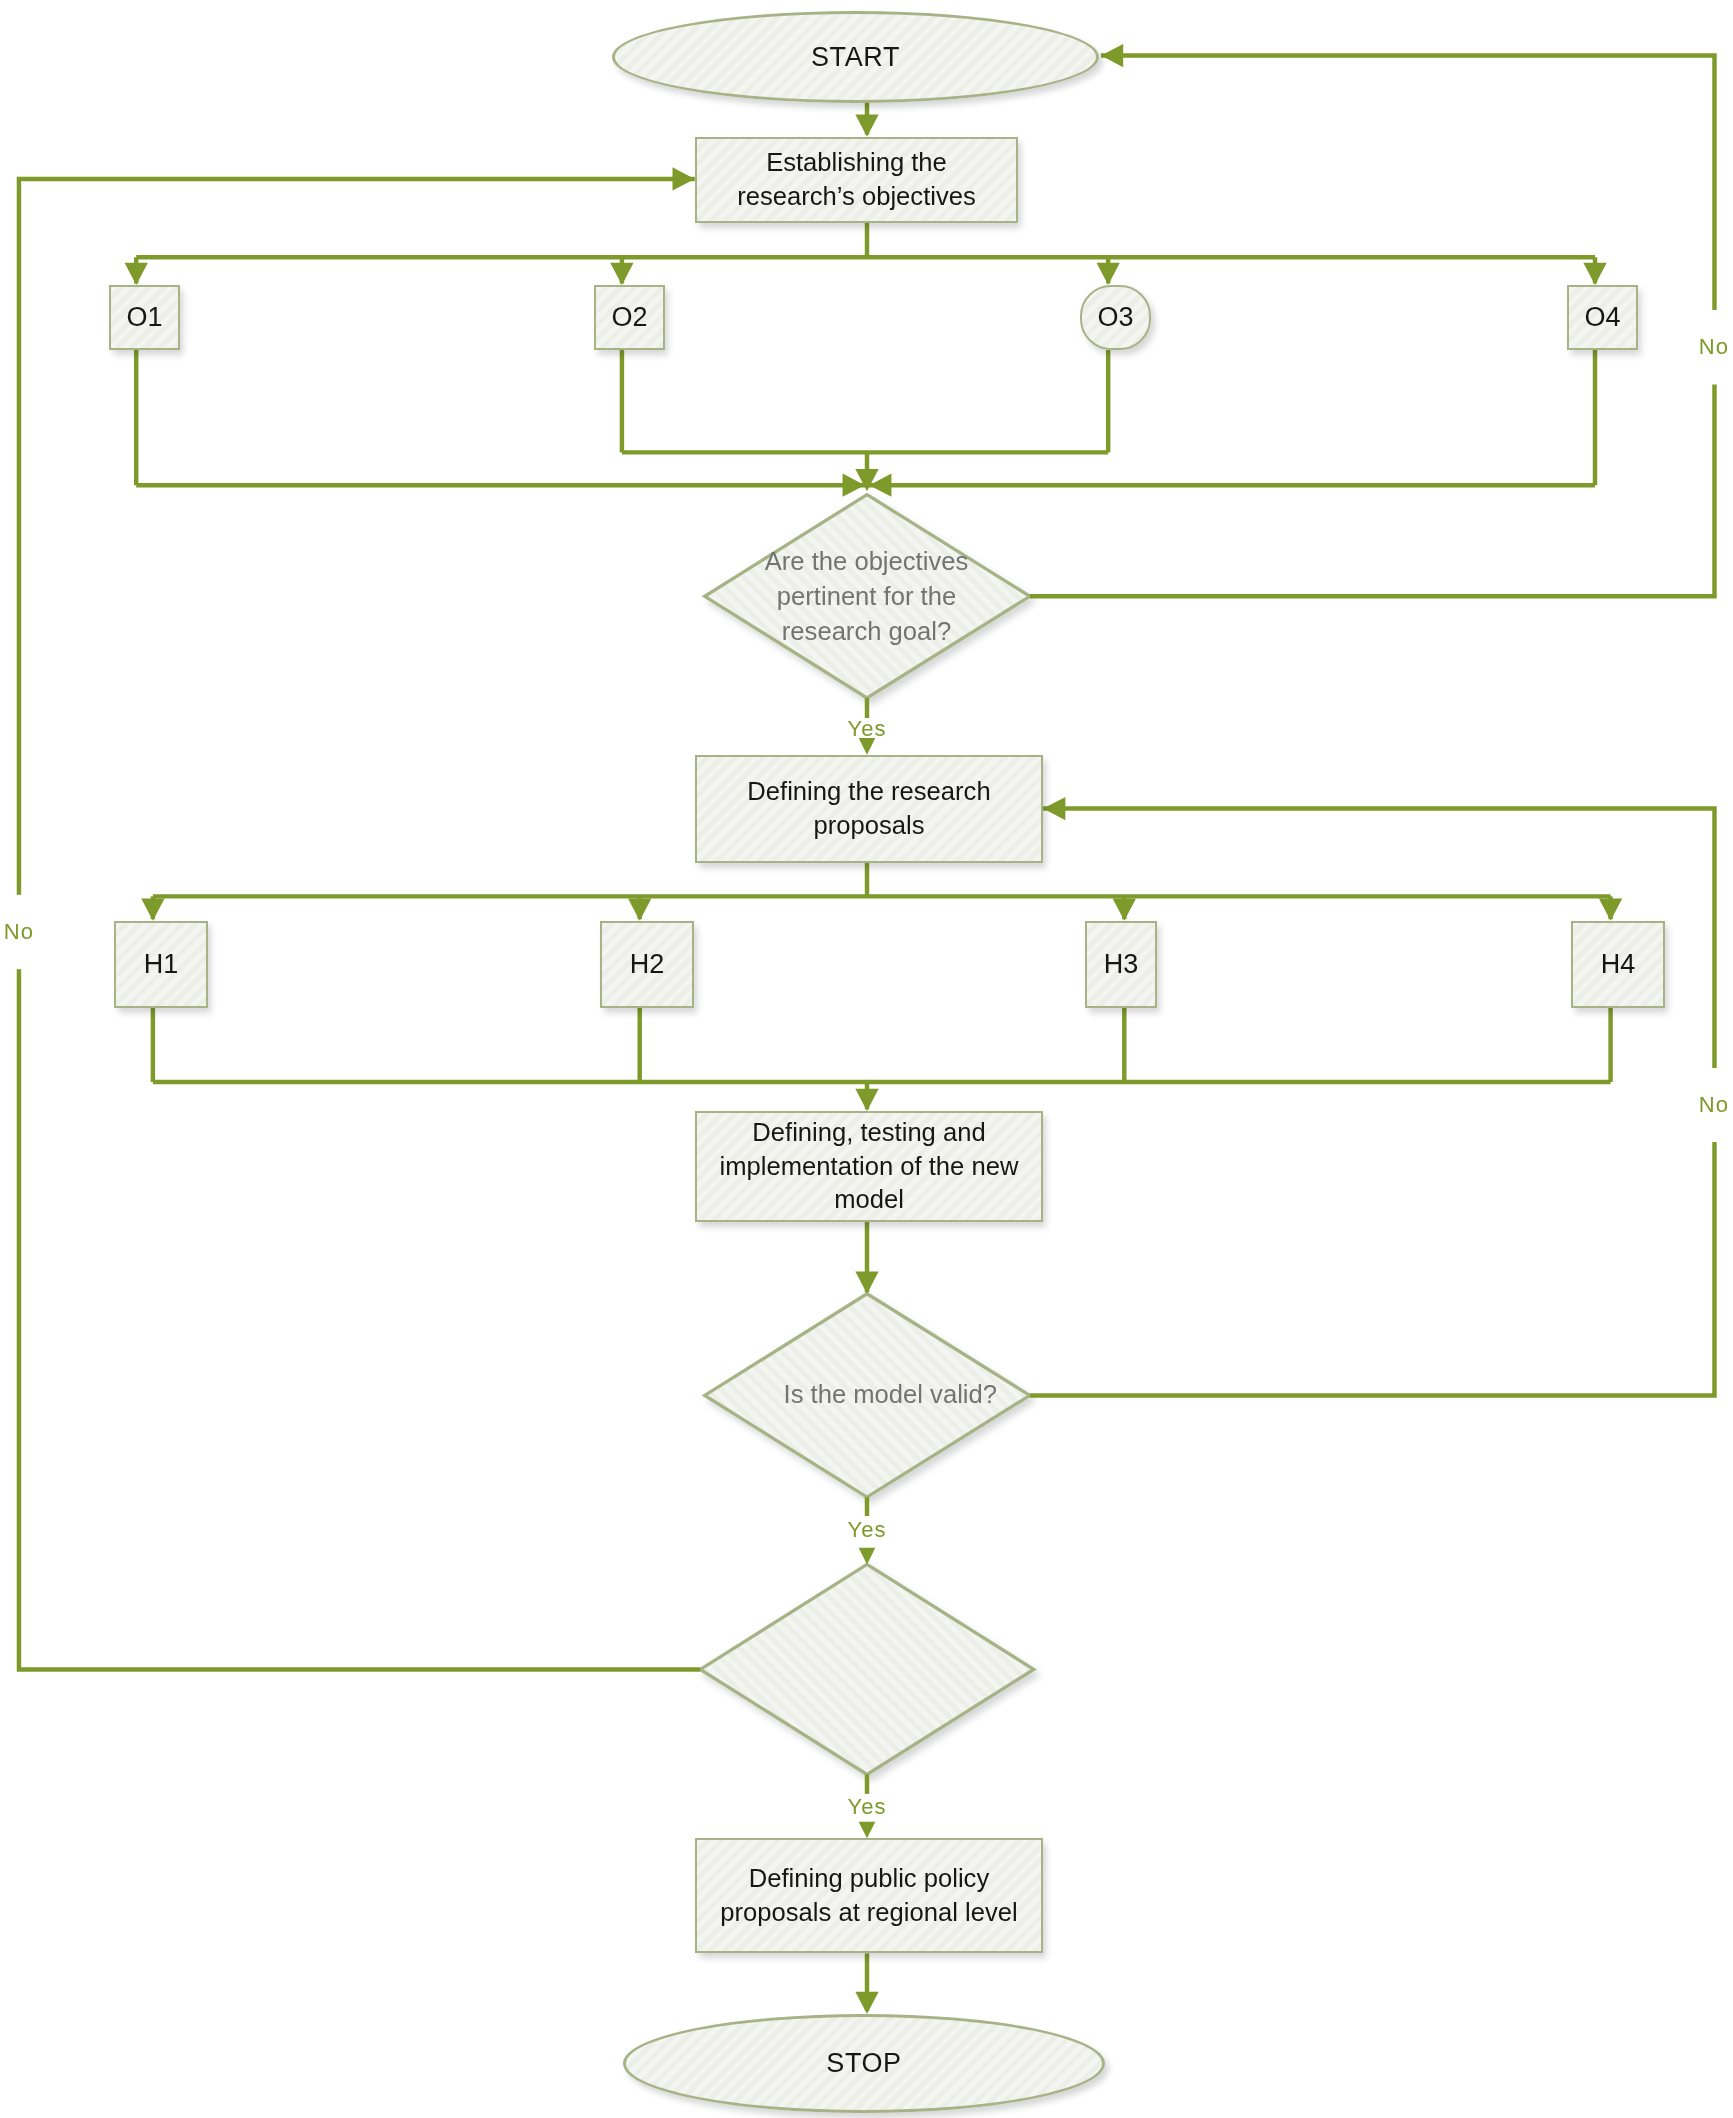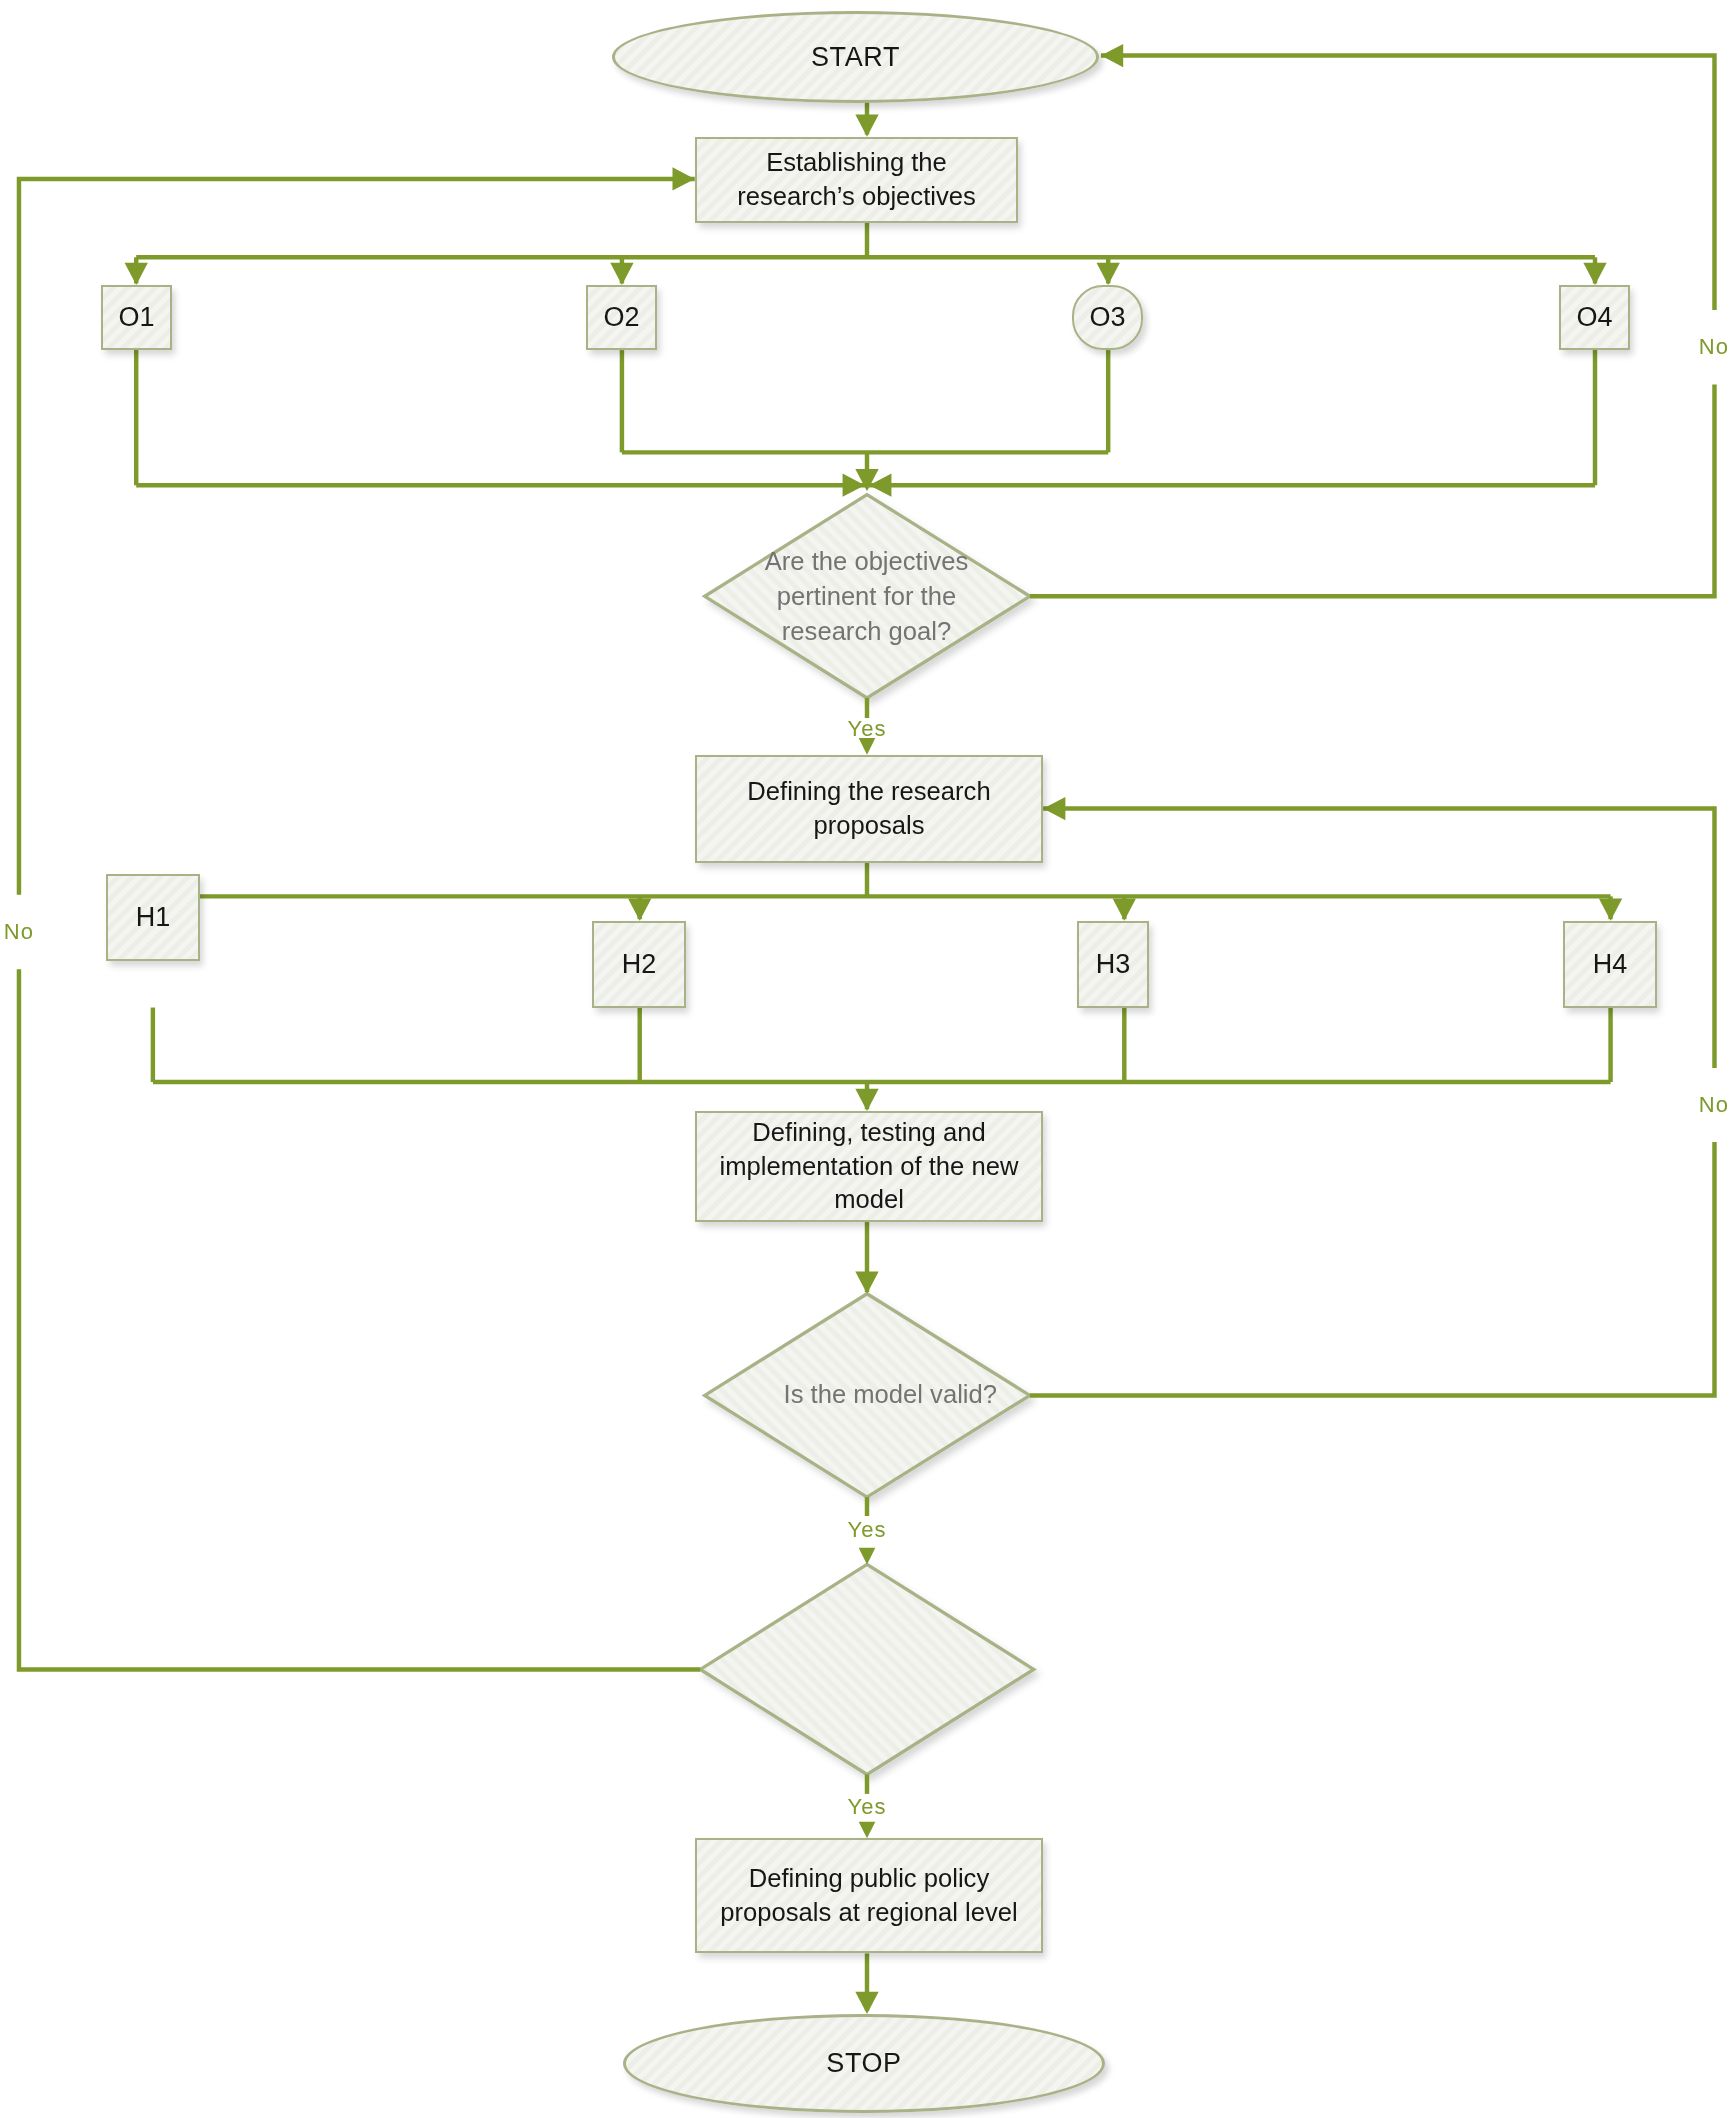--- a/index.html
+++ b/index.html
@@ -16,21 +16,21 @@
   svg.wires{position:absolute;left:0;top:0;}
   .node{
     position:absolute;display:flex;align-items:center;justify-content:center;
     text-align:center;color:#161616;box-sizing:border-box;
     background:repeating-linear-gradient(135deg,#f4f4f1 0 5px,#eeeee9 5px 10px);
     border:2.8px solid var(--border);
     box-shadow:3.9px 5px 6.7px rgba(0,0,0,.16);
   }
   .terminator{border-radius:50%;border-width:3.9px;font-size:27px;letter-spacing:0.6px;}
   .process{font-size:25.6px;line-height:1.32;padding:3.3px 16.7px;}
-  .small{font-size:27px;}
+  .small{font-size:27px;margin-left:8px;}
   .diamond-label{
     position:absolute;display:flex;align-items:center;justify-content:center;
     text-align:center;font-size:25.6px;line-height:1.38;color:#737373;
   }
   .edge-label{
     position:absolute;transform:translate(-50%,-50%);
     font-size:22px;color:var(--label);letter-spacing:1.1px;white-space:nowrap;
   }
 </style>
 </head>
@@ -169,21 +169,21 @@
   <div class="node small" style="left:586px;top:285px;width:71px;height:65px;">
     <span>O2</span>
   </div>
   <div class="node small" style="left:1072px;top:285px;width:71px;height:65px;border-radius:31px;">
     <span>O3</span>
   </div>
   <div class="node small" style="left:1559px;top:285px;width:71px;height:65px;">
     <span>O4</span>
   </div>
 
-  <div class="node small" style="left:106px;top:874px;width:94px;height:87px;">
+  <div class="node small" style="left:106px;top:921px;width:94px;height:87px;">
     <span>H1</span>
   </div>
   <div class="node small" style="left:592px;top:921px;width:94px;height:87px;">
     <span>H2</span>
   </div>
   <div class="node small" style="left:1077px;top:921px;width:72px;height:87px;">
     <span>H3</span>
   </div>
   <div class="node small" style="left:1563px;top:921px;width:94px;height:87px;">
     <span>H4</span>

